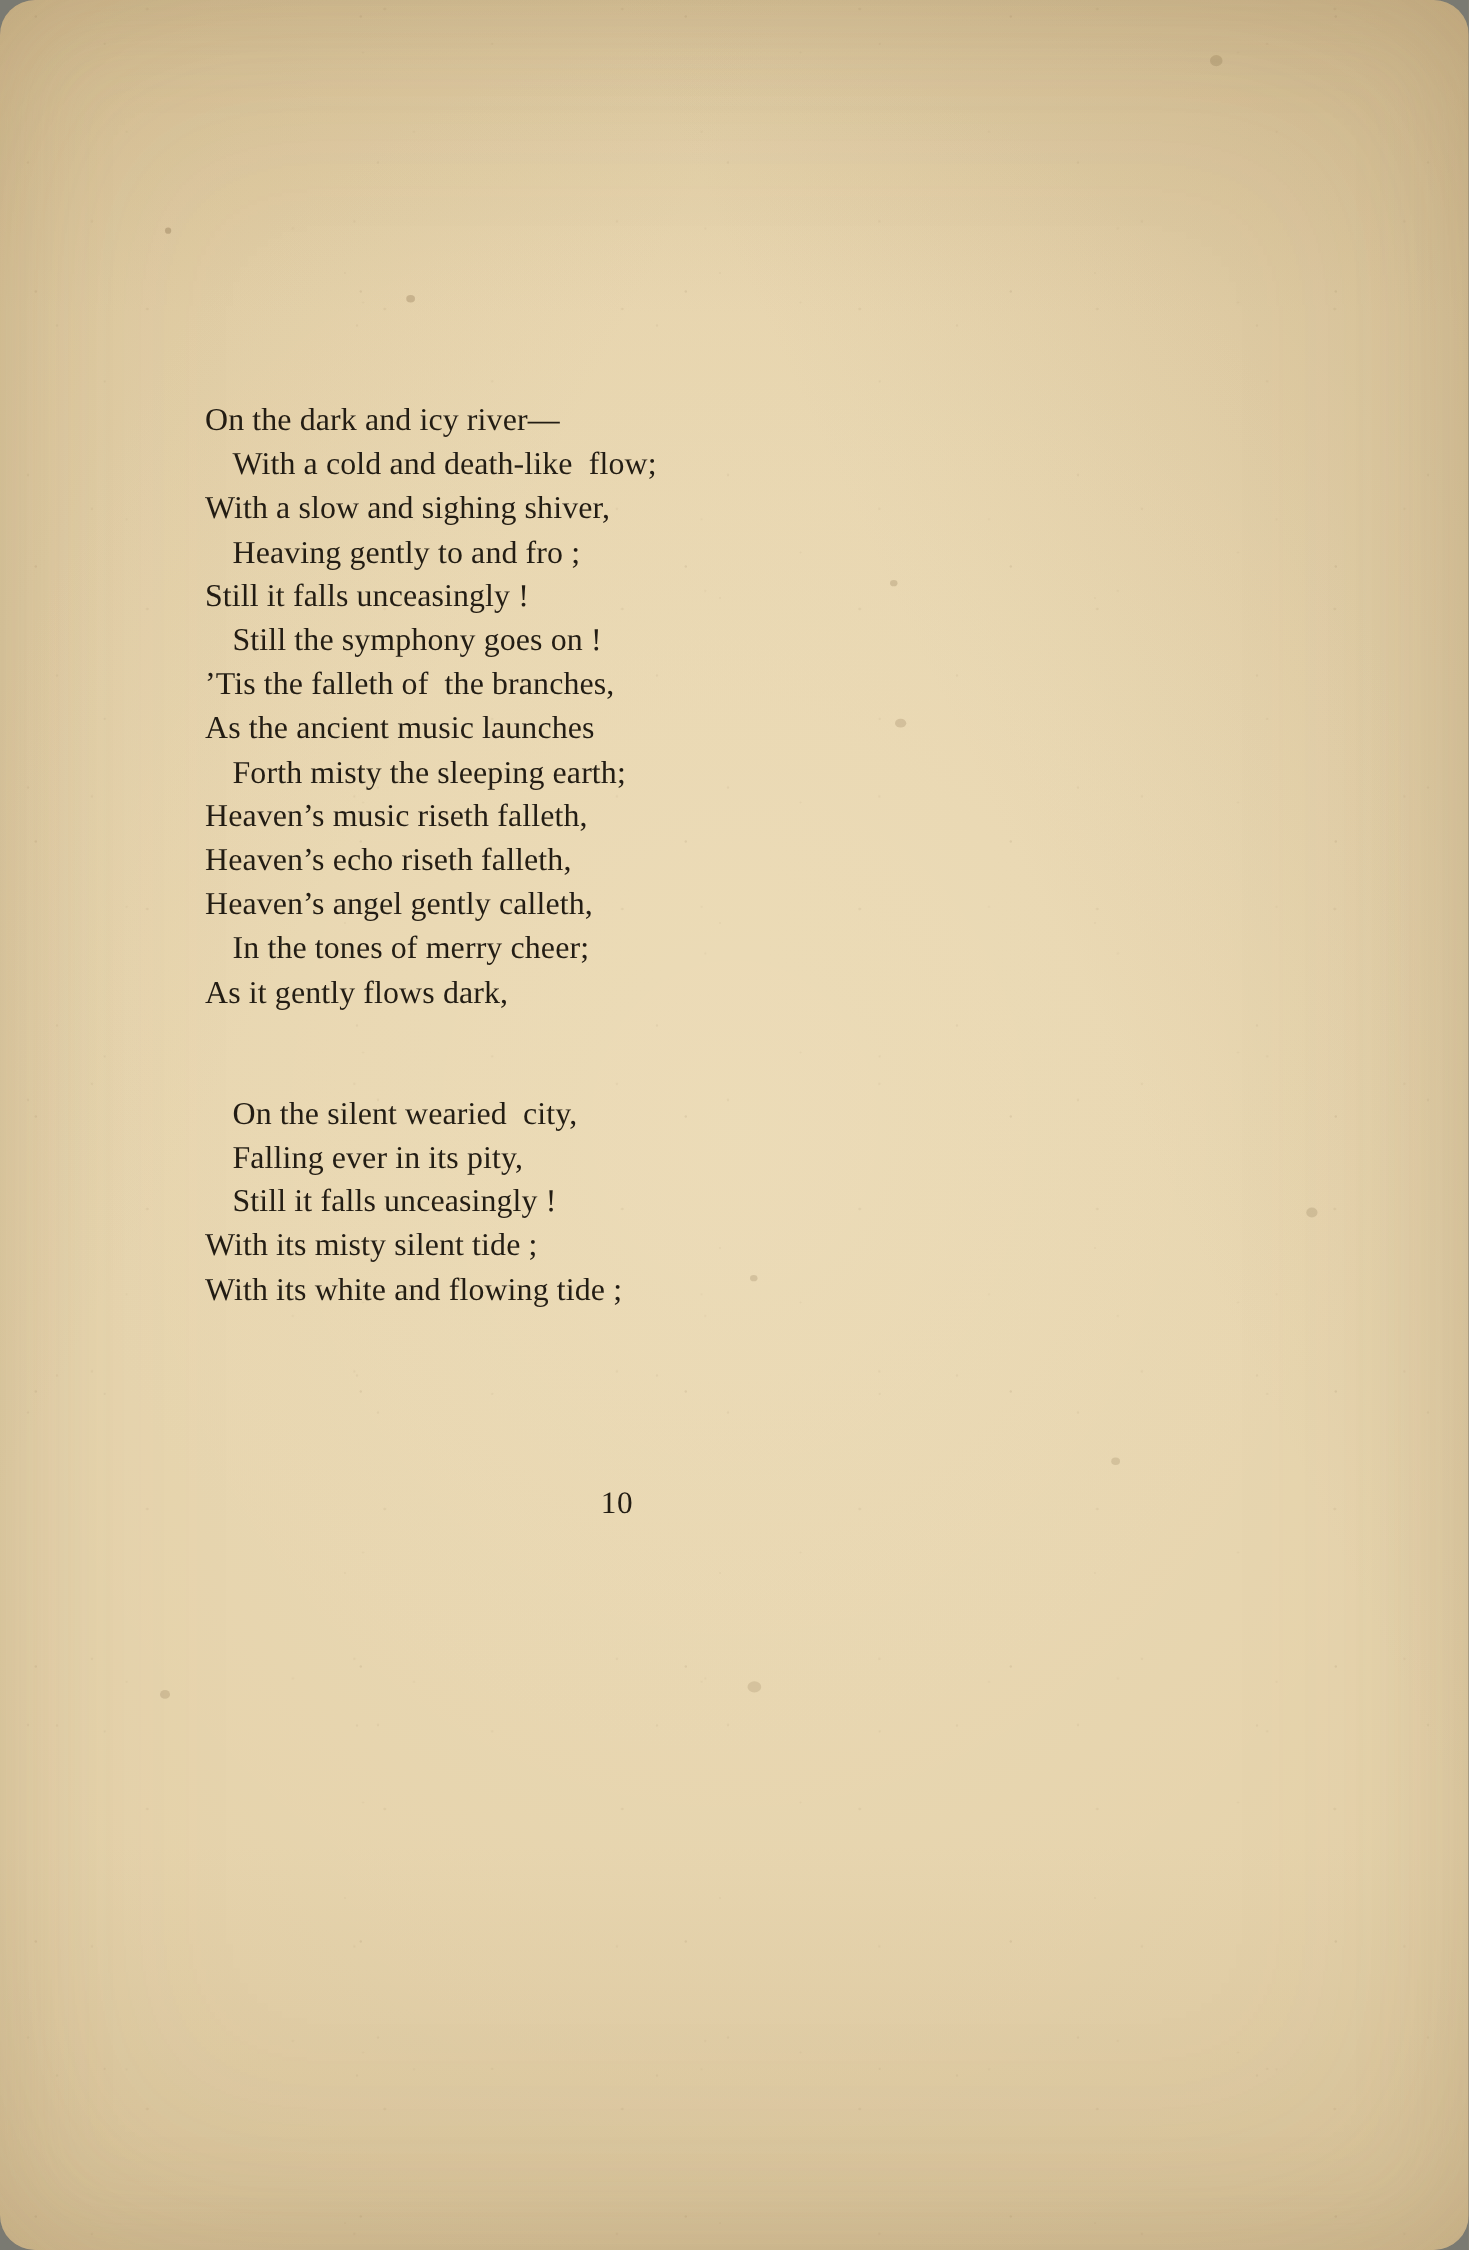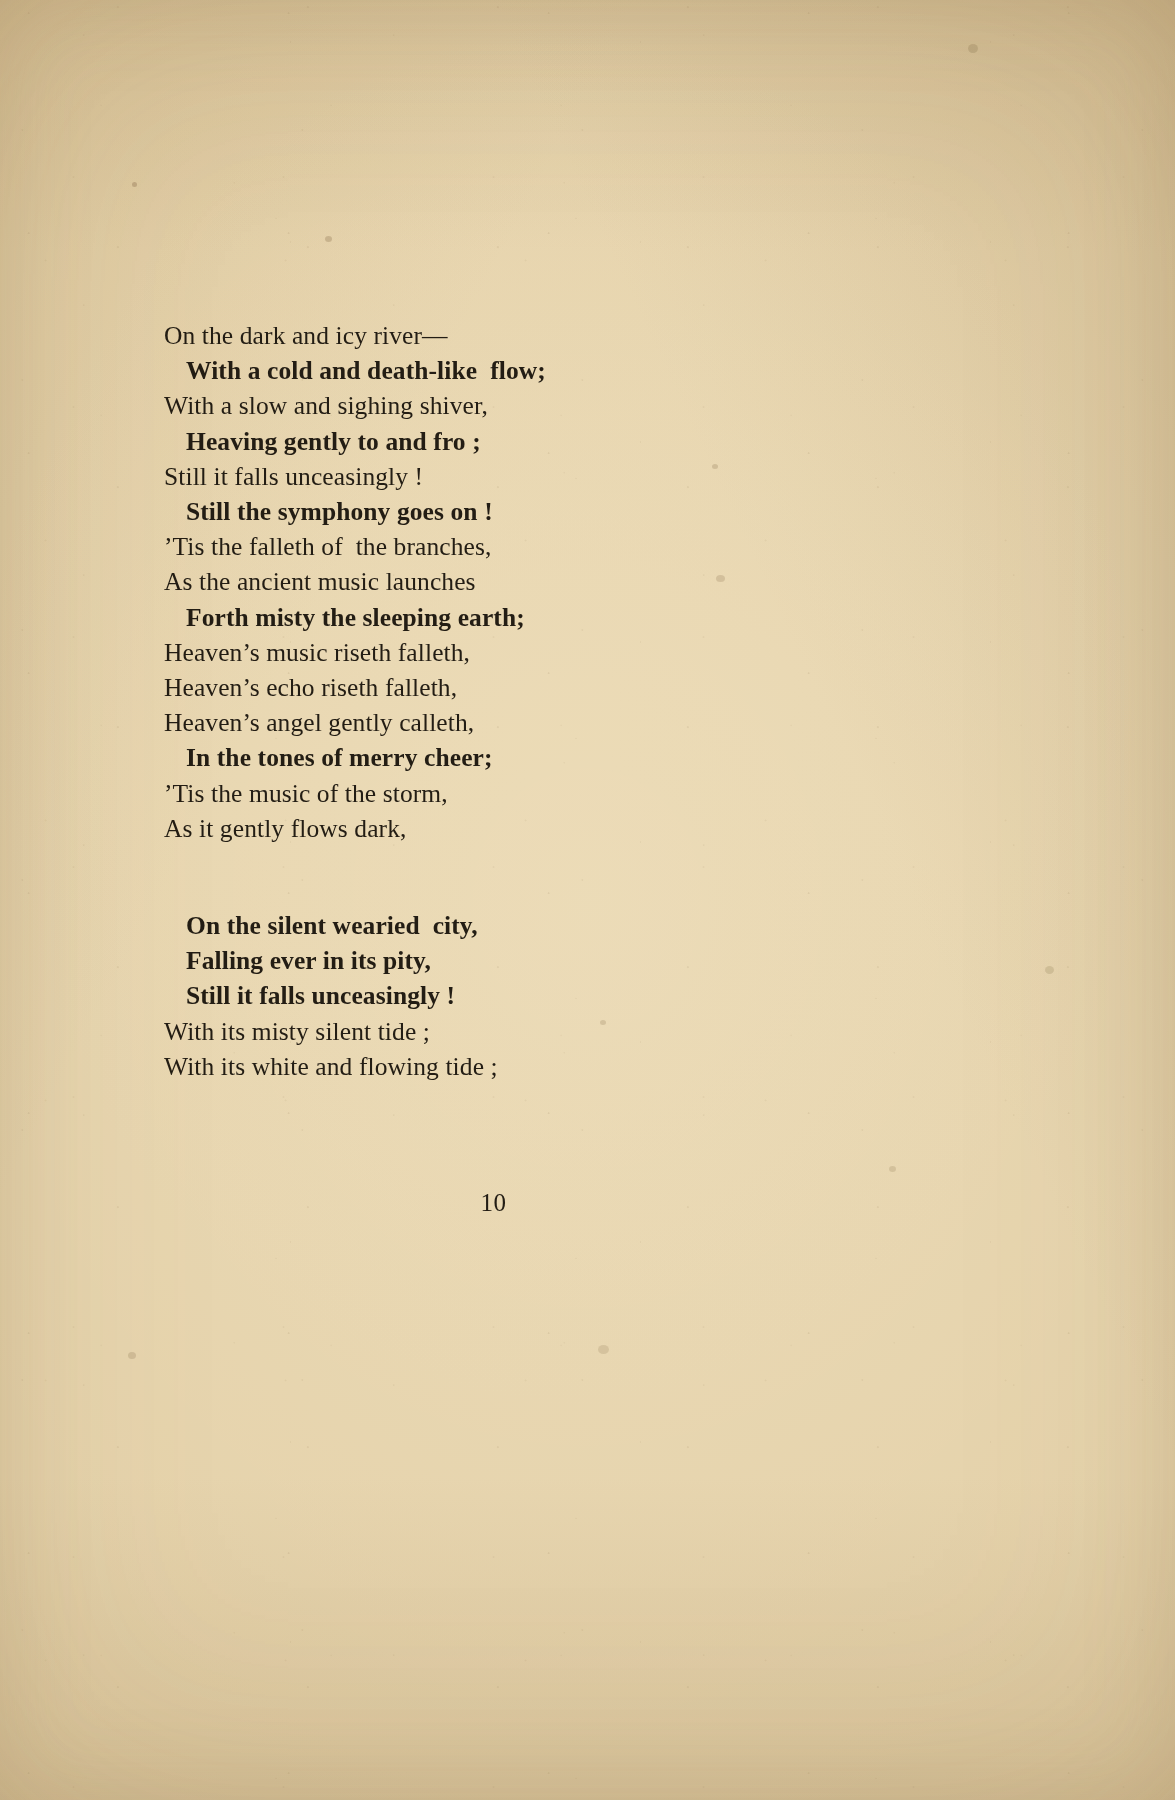--- a/index.html
+++ b/index.html
@@ -17,20 +17,21 @@
     overflow: hidden;
     background-color: #e3cfa6;
     background-image:
       radial-gradient(ellipse 70% 55% at 48% 40%, rgba(236, 219, 182, 0.55) 0%, rgba(236, 219, 182, 0) 70%),
       radial-gradient(ellipse 120% 90% at 50% 50%, rgba(255, 248, 226, 0.30) 0%, rgba(255, 248, 226, 0) 72%),
       linear-gradient(118deg, rgba(196, 170, 124, 0.34) 0%, rgba(196, 170, 124, 0) 30%),
       linear-gradient(245deg, rgba(186, 160, 116, 0.40) 0%, rgba(186, 160, 116, 0) 34%),
       linear-gradient(0deg, rgba(178, 152, 108, 0.30) 0%, rgba(178, 152, 108, 0) 18%),
       linear-gradient(180deg, rgba(178, 152, 108, 0.22) 0%, rgba(178, 152, 108, 0) 14%);
     font-family: "Liberation Serif", "DejaVu Serif", serif;
+    border-radius: 28px;
     -webkit-font-smoothing: antialiased;
   }
 
   
   .paper-grain {
     position: absolute;
     inset: 0;
     pointer-events: none;
     opacity: 0.5;
     background-image:
@@ -65,21 +66,20 @@
     font-size: 25.5px;
     line-height: 35.2px;
     color: #231d14;
     white-space: pre;
     letter-spacing: 0.1px;
     text-rendering: optimizeLegibility;
   }
 
   .poem-line.indent {
     padding-left: 22px;
-    font-weight: bold;
   }
 
   .stanza-gap {
     height: 62px;
   }
 
   .page-number {
     position: absolute;
     left: 0;
     top: 1189px;
@@ -126,21 +126,20 @@
         <div class="poem-line indent">Heaving gently to and fro ;</div>
         <div class="poem-line">Still it falls unceasingly !</div>
         <div class="poem-line indent">Still the symphony goes on !</div>
         <div class="poem-line">’Tis the falleth of  the branches,</div>
         <div class="poem-line">As the ancient music launches</div>
         <div class="poem-line indent">Forth misty the sleeping earth;</div>
         <div class="poem-line">Heaven’s music riseth falleth,</div>
         <div class="poem-line">Heaven’s echo riseth falleth,</div>
         <div class="poem-line">Heaven’s angel gently calleth,</div>
         <div class="poem-line indent">In the tones of merry cheer;</div>
-        <div class="poem-line">’Tis the music of the storm,</div>
         <div class="poem-line">As it gently flows dark,</div>
       </div>
       <div class="stanza-gap"></div>
       <div>
         <div class="poem-line indent">On the silent wearied  city,</div>
         <div class="poem-line indent">Falling ever in its pity,</div>
         <div class="poem-line indent">Still it falls unceasingly !</div>
         <div class="poem-line">With its misty silent tide ;</div>
         <div class="poem-line">With its white and flowing tide ;</div>
       </div>

